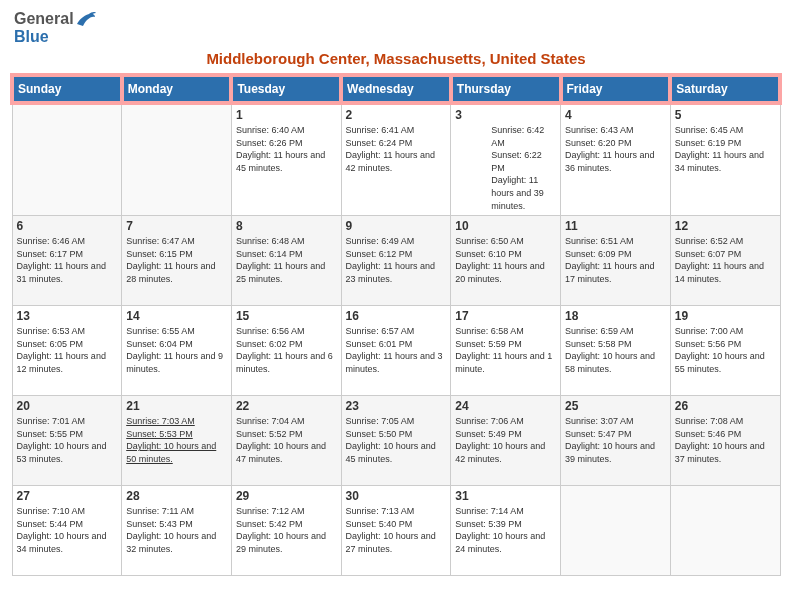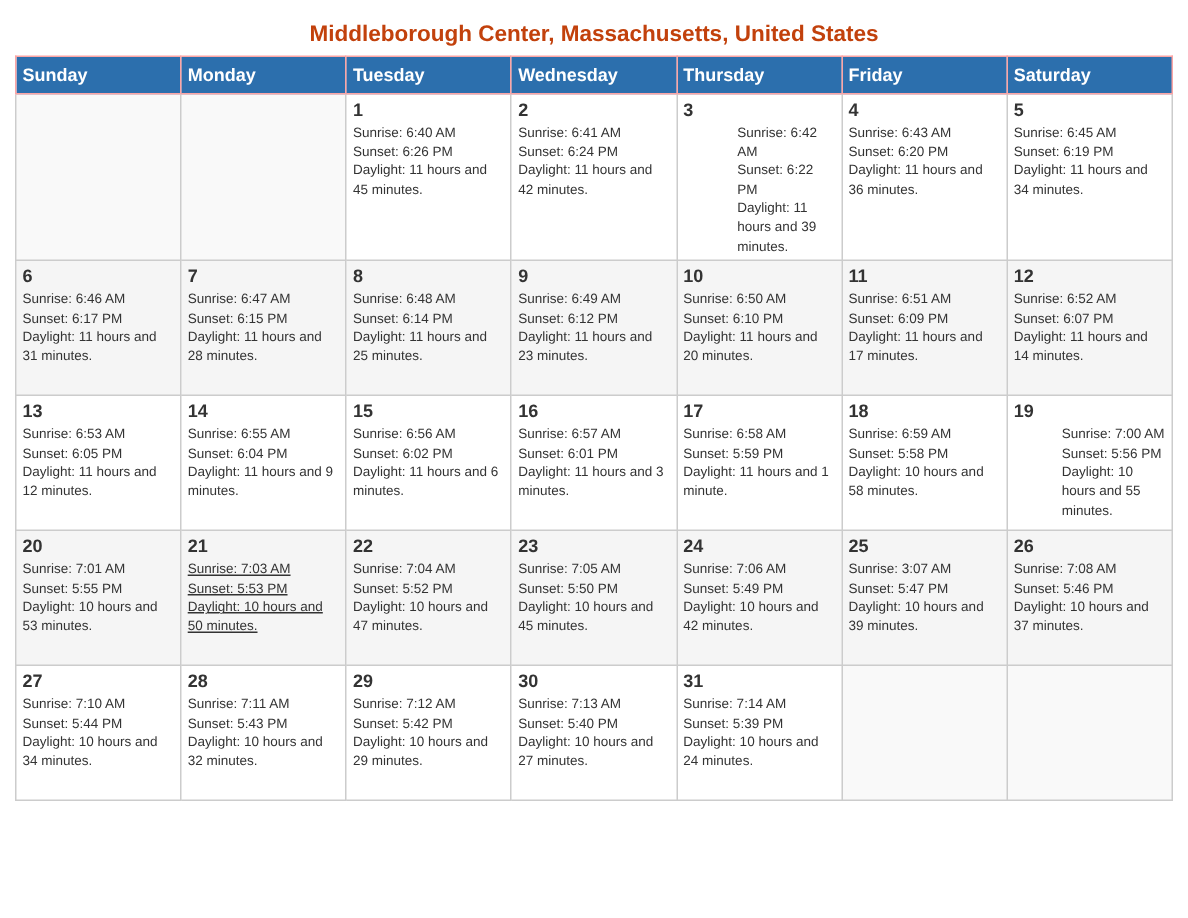--- a/index.html
+++ b/index.html
@@ -34,21 +34,21 @@
       width: 100%;
       border-collapse: collapse;
       border: 1px solid #ccc;
     }
     .calendar th {
       background-color: #2c6fad;
       color: #fff;
       font-size: 12px;
       font-weight: bold;
       padding: 5px 4px;
-      border: 1px solid #fca5a5;
+      border: 4px solid #fca5a5;
       text-align: left;
     }
     .calendar td {
       vertical-align: top;
       border: 1px solid #ccc;
       padding: 3px 4px;
       font-size: 9.5px;
       color: #333;
       width: 14.28%;
       min-height: 80px;
@@ -87,20 +87,34 @@
     .logo-blue-text {
       font-size: 16px;
       font-weight: bold;
       color: #2c6fad;
     }
   </style>
 </head>
 <body>
 
 <div class="header">
+  <div class="logo-container">
+    <div>
+      <div style="display:flex;align-items:center;">
+        <span class="logo-general">General</span>
+        <svg width="22" height="18" viewBox="0 0 22 18" style="margin: 0 1px;">
+          <path d="M2 14 C4 10, 8 6, 14 4 C18 3, 20 5, 20 7 C18 6, 15 7, 12 10 C10 12, 9 14, 8 16 Z" fill="#2c6fad"></path>
+          <path d="M14 4 C16 2, 20 1, 21 3 C19 3, 17 4, 15 6 Z" fill="#2c6fad"></path>
+        </svg>
+      </div>
+      <div>
+        <span class="logo-blue-text">Blue</span>
+      </div>
+    </div>
+  </div>
 </div>
 
 <div class="location-title">Middleborough Center, Massachusetts, United States</div>
 
 <table class="calendar">
   <thead>
     <tr>
     <th>Sunday</th>
         <th>Monday</th>
         <th>Tuesday</th>
@@ -221,21 +235,21 @@
 Daylight: 11 hours and 1 minute.</div>
         </td>
         <td>
           <span class="day-number">18</span>
           <div class="day-info" style="white-space: pre-line;">Sunrise: 6:59 AM
 Sunset: 5:58 PM
 Daylight: 10 hours and 58 minutes.</div>
         </td>
         <td>
           <span class="day-number">19</span>
-          <div class="day-info" style="white-space: pre-line; margin-left: 32px;">Sunrise: 7:00 AM
+          <div class="day-info" style="white-space: pre-line;">Sunrise: 7:00 AM
 Sunset: 5:56 PM
 Daylight: 10 hours and 55 minutes.</div>
         </td>
       </tr>
       <tr>
         <td>
           <span class="day-number">20</span>
           <div class="day-info" style="white-space: pre-line;">Sunrise: 7:01 AM
 Sunset: 5:55 PM
 Daylight: 10 hours and 53 minutes.</div>

